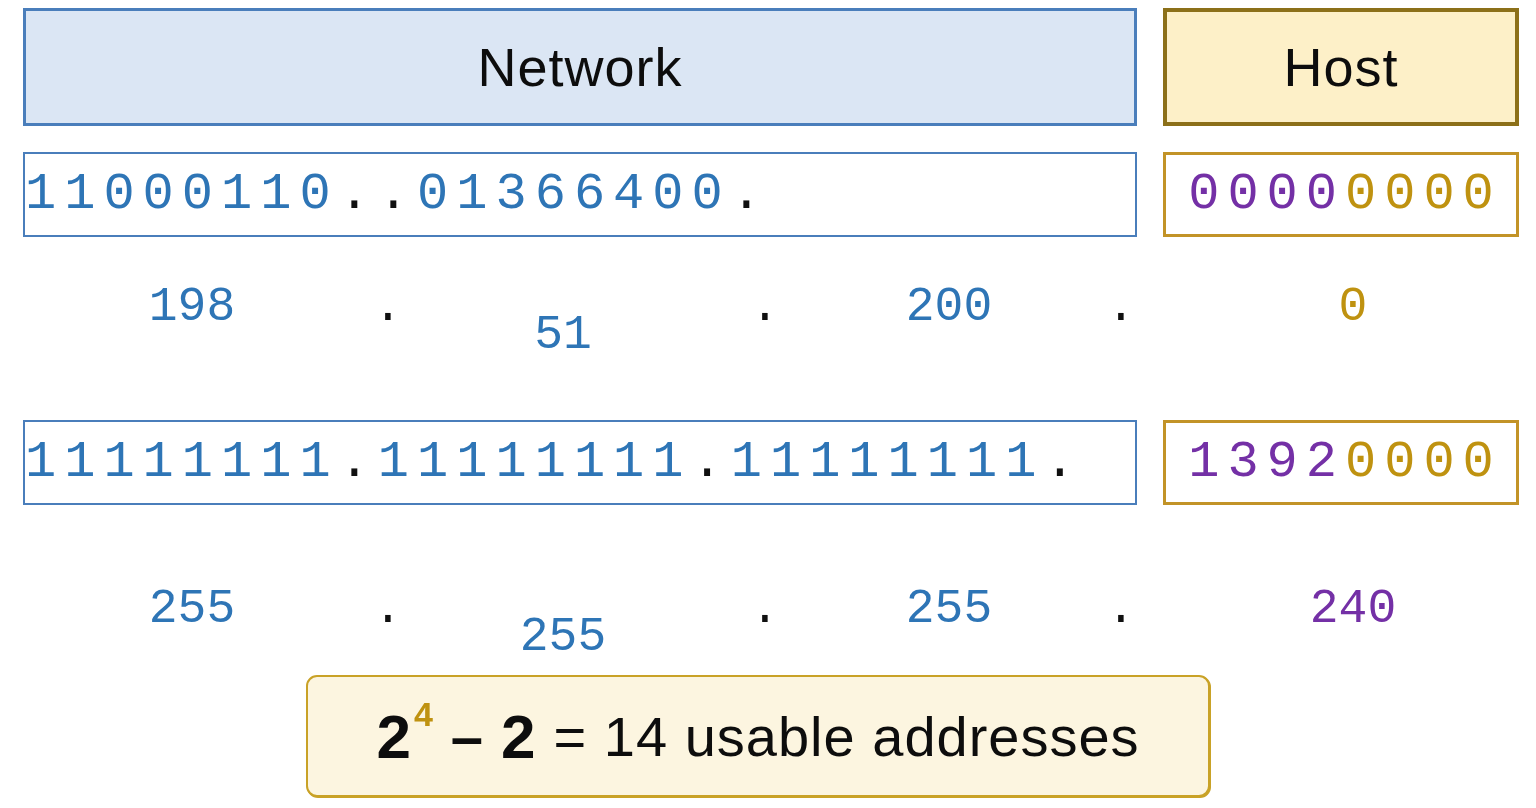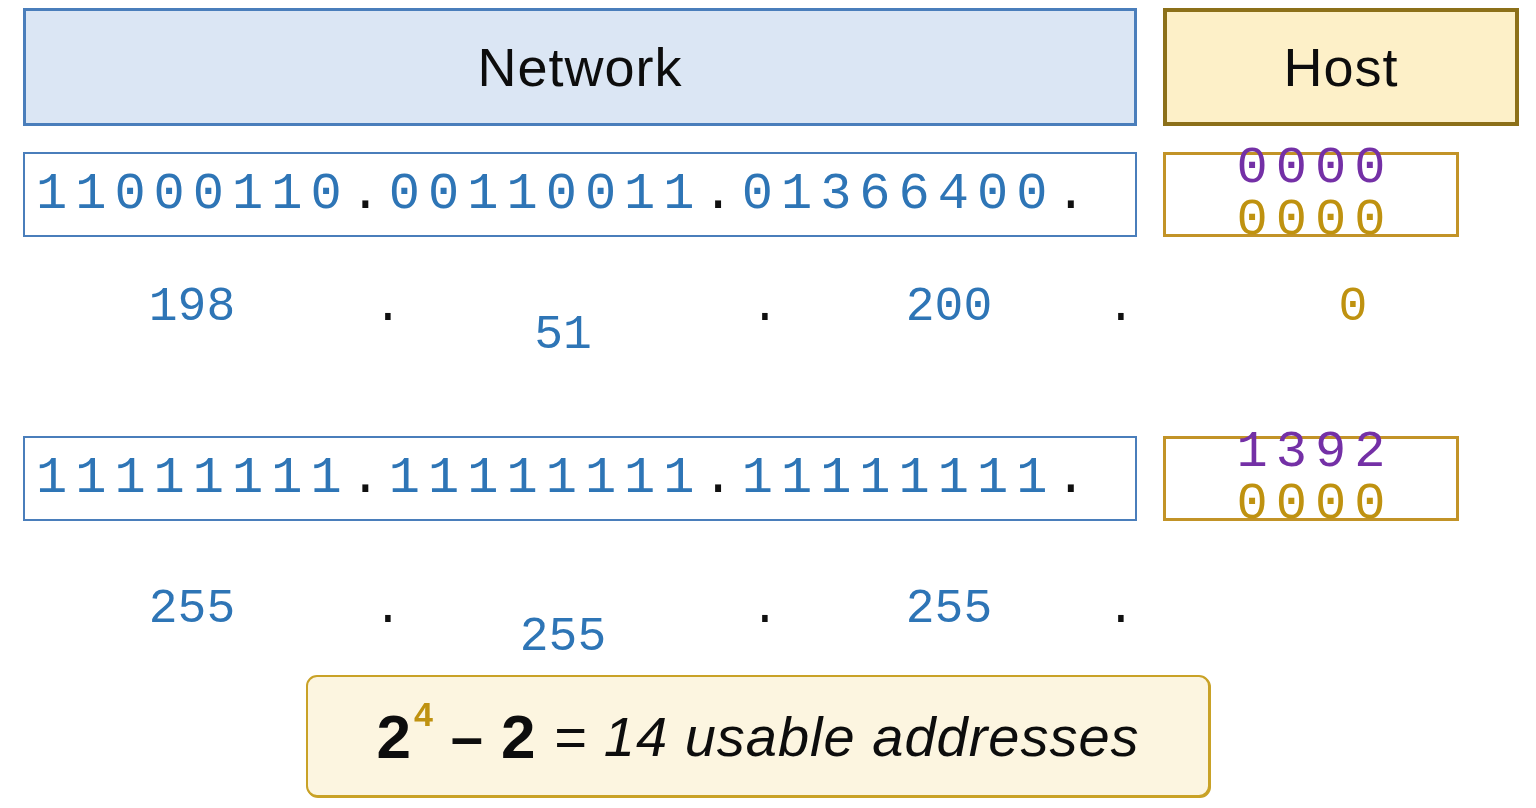--- a/index.html
+++ b/index.html
@@ -17,23 +17,23 @@
   .host-hdr{left:1163px;width:356px;background:var(--host-fill);border:4px solid var(--host-border-dark);}
 
   
   .bin{
     position:absolute;height:85px;box-sizing:border-box;background:#ffffff;
     display:flex;align-items:center;line-height:1;
     font-family:"Liberation Mono","DejaVu Sans Mono",monospace;
     font-size:52px;letter-spacing:8px;white-space:nowrap;
   }
   .row-ip{top:152px;}
-  .row-mask{top:436px;}
-  .network-bin{left:23px;width:1114px;border:2px solid var(--network-border);padding-left:11px;}
-  .host-bin{left:1163px;width:296px;border:3px solid var(--host-border-light);justify-content:center;padding-left:8px;flex-direction:column;}
+  .row-mask{top:420px;}
+  .network-bin{left:23px;width:1114px;border:2px solid var(--network-border);}
+  .host-bin{left:1163px;width:356px;border:3px solid var(--host-border-light);justify-content:center;padding-left:8px;}
 
   .blue{color:var(--digit-blue);}
   .purple{color:var(--bit-purple);}
   .gold{color:var(--bit-gold);}
   .dotc{color:#101010;}
 
   
   .dec{
     position:absolute;left:0;width:1536px;height:60px;line-height:60px;
     font-family:"Liberation Mono","DejaVu Sans Mono",monospace;font-size:48px;
@@ -47,38 +47,37 @@
   
   .formula-box{
     position:absolute;left:306px;top:675px;width:904px;height:122px;box-sizing:border-box;
     background:var(--formula-fill);border:2px solid var(--formula-border);border-radius:11px;
     display:flex;align-items:center;justify-content:center;color:#0d0d0d;
     box-shadow:1px 1px 0 var(--formula-border);
   }
   .f-base,.f-sub{font-weight:800;font-size:62px;}
   .f-exp{font-weight:800;font-size:34px;color:var(--bit-gold);position:relative;top:-22px;margin-left:3px;}
   .f-op{font-weight:800;font-size:58px;margin:0 18px;}
-  .f-rest{font-size:56px;font-weight:400;margin-left:18px;letter-spacing:1px;font-style:italic;}
+  .f-rest{font-size:56px;font-weight:400;margin-left:18px;letter-spacing:1px;}
 </style>
 </head>
 <body>
 
 <div class="canvas">
 
   <div class="hdr network-hdr">
     <span>Network</span>
   </div>
   <div class="hdr host-hdr">
     <span>Host</span>
   </div>
 
   <div class="bin network-bin row-ip">
     <span class="blue">11000110</span>
       <span class="dotc">.</span>
-      <span class="blue">00110011</span>
       <span class="dotc">.</span>
       <span class="blue">01366400</span>
       <span class="dotc">.</span>
   </div>
   <div class="bin host-bin row-ip">
     <span class="purple">0000</span>
       <span class="gold">0000</span>
   </div>
 
   <div class="dec dec-ip">
@@ -104,20 +103,21 @@
       <span class="gold">0000</span>
   </div>
 
   <div class="dec dec-mask">
     <span class="p1 blue">255</span>
     <span class="p2 dotc">.</span>
     <span class="p3 blue">255</span>
     <span class="p4 dotc">.</span>
     <span class="p5 blue">255</span>
     <span class="p6 dotc">.</span>
+    <span class="p7 purple">240</span>
   </div>
 
   <div class="formula-box">
     <span class="f-base">2</span>
     <span class="f-exp">4</span>
     <span class="f-op">–</span>
     <span class="f-sub">2</span>
     <span class="f-rest">= 14 usable addresses</span>
   </div>
 

